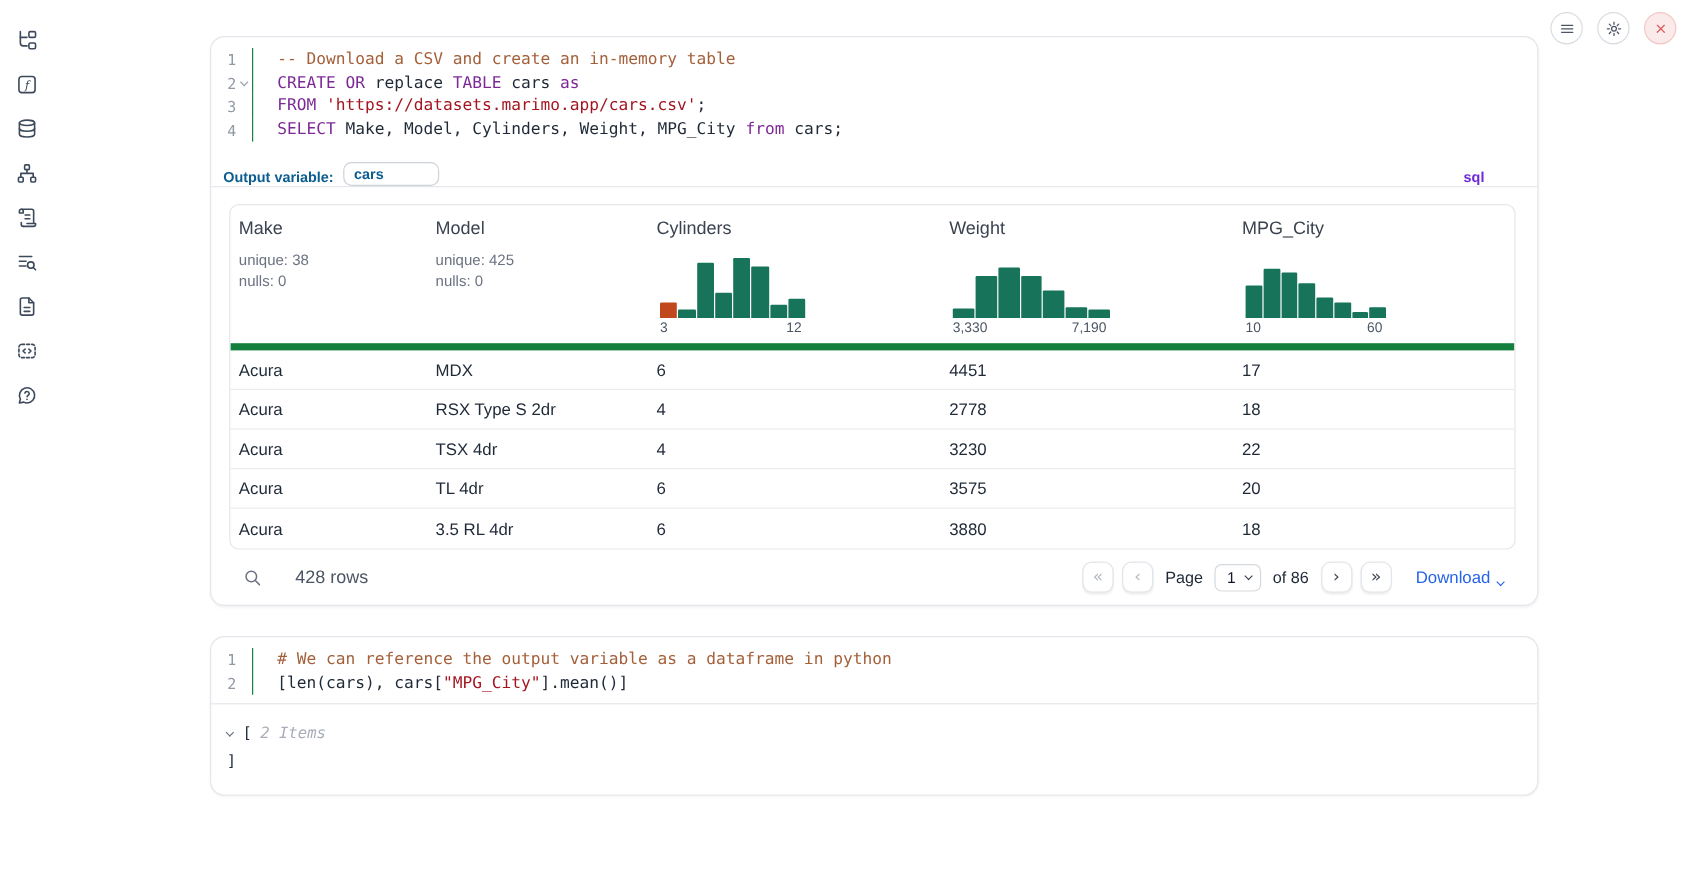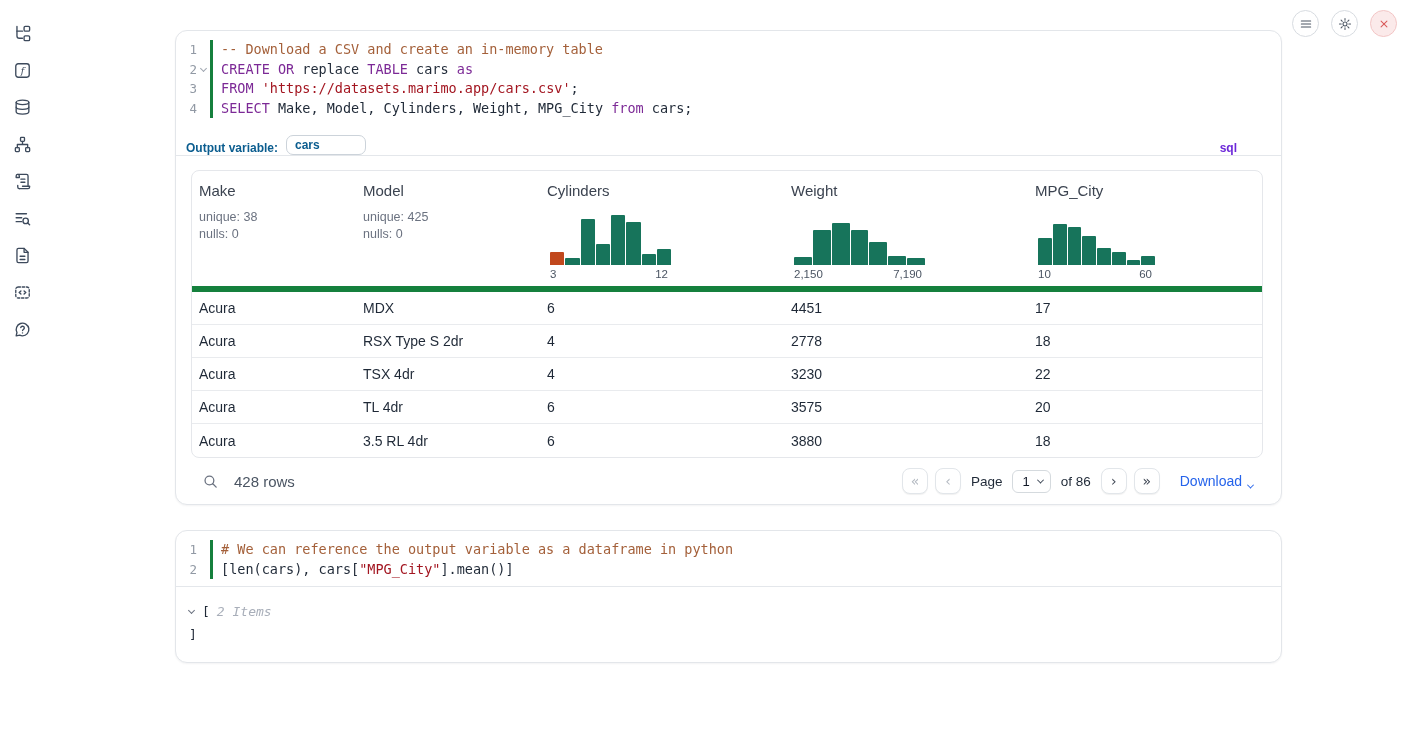--- a/index.html
+++ b/index.html
@@ -27,21 +27,21 @@
     box-shadow:0 1px 2px rgba(15,23,42,.05); }
   .cell + .cell { margin-top:25px; }
 
   
   .editor { padding:9px 0 7px; cursor:text; }
   .code-line { display:flex; font:13.5px/19.5px "DejaVu Sans Mono", monospace; color:#1f2937; }
   .gutter { width:21px; text-align:right; color:#9199a4; font-size:12.5px; flex:none; }
   .fold { width:13px; flex:none; display:flex; align-items:center; justify-content:center; }
   .fold i { display:inline-block; width:5px; height:5px; border-right:1.4px solid #a0a7b1;
     border-bottom:1.4px solid #a0a7b1; transform:rotate(45deg); margin-top:-2px; }
-  .code-content { flex:1; border-left:3px solid #15803d; padding-left:8px; white-space:pre; }
+  .code-content { flex:1; border-left:1px solid #15803d; padding-left:20px; white-space:pre; }
   .tok-comment { color:#a4603a; }
   .tok-kw { color:#7c2996; }
   .tok-str { color:#a31621; }
   .tok-plain { color:#1f2937; }
 
   
   .outvar-bar { display:flex; align-items:flex-end; height:30px; padding:0 10px; gap:8px; }
   .outvar-label { font-size:12px; font-weight:700; color:#0b5d8f; }
   .outvar-input { width:80px; height:20px; border:1px solid #ccd3da; border-radius:7px;
     font-size:12px; font-weight:700; color:#0b5d8f; padding:0 8px; outline:none;
@@ -63,21 +63,21 @@
   .hist-bar { flex:1; border-radius:1px 1px 0 0; }
   .hist-labels { display:flex; justify-content:space-between; font-size:11.5px; color:#4b5563;
     margin:3px 0 0 3px; padding-right:3px; }
   .hist-2l { width:121px; } .hist-3l { width:131px; } .hist-4l { width:117px; }
   .t-row { display:grid; grid-template-columns:164px 184px 244px 244px 1fr; height:33px;
     align-items:center; font-size:14px; color:#1f2937; border-bottom:1px solid #e9ebee; cursor:default; }
   .t-row:last-child { border-bottom:none; }
   .t-row > div { padding-left:7px; }
 
   
-  .table-footer { display:flex; align-items:center; height:46px; padding:0 0 0 8px; }
+  .table-footer { display:flex; align-items:center; height:46px; padding:0 0 0 8px;gap:12px; }
   .search-btn { width:22px; height:22px; display:flex; align-items:center; justify-content:center; cursor:pointer; }
   .search-btn svg { width:17px; height:17px; stroke:#6b7280; fill:none; stroke-width:1.8; stroke-linecap:round; }
   .rows-count { margin-left:13px; font-size:15px; color:#4b5563; }
   .pager { margin-left:auto; display:flex; align-items:center; gap:7px; }
   .pg-btn { width:26px; height:26px; border:1px solid #e2e6ea; border-radius:8px; background:#fff;
     display:flex; align-items:center; justify-content:center; font-size:14px; color:#3f4754;
     box-shadow:0 1px 1px rgba(0,0,0,.06); cursor:pointer; font-family:"DejaVu Sans", sans-serif; }
   .pg-btn.disabled { color:#b4bac2; }
   .page-label, .of-label { font-size:13.5px; color:#1f2937; margin:0 3px; }
   .page-select { height:23px; border:1px solid #d5dade; border-radius:6px; display:flex;
@@ -263,21 +263,21 @@
               <div class="hist hist-3">
                 <div class="hist-bar" style="height: 8px; background: rgb(23, 116, 91);"></div>
                 <div class="hist-bar" style="height: 35px; background: rgb(23, 116, 91);"></div>
                 <div class="hist-bar" style="height: 42px; background: rgb(23, 116, 91);"></div>
                 <div class="hist-bar" style="height: 35px; background: rgb(23, 116, 91);"></div>
                 <div class="hist-bar" style="height: 23px; background: rgb(23, 116, 91);"></div>
                 <div class="hist-bar" style="height: 9px; background: rgb(23, 116, 91);"></div>
                 <div class="hist-bar" style="height: 7px; background: rgb(23, 116, 91);"></div>
               </div>
               <div class="hist-labels hist-3l">
-                <span>2,150</span>
+                <span>3,330</span>
                 <span>7,190</span>
               </div>
             </div>
             <div class="th">
               <div class="th-name">MPG_City</div>
               <div class="hist hist-4">
                 <div class="hist-bar" style="height: 27px; background: rgb(23, 116, 91);"></div>
                 <div class="hist-bar" style="height: 41px; background: rgb(23, 116, 91);"></div>
                 <div class="hist-bar" style="height: 38px; background: rgb(23, 116, 91);"></div>
                 <div class="hist-bar" style="height: 29px; background: rgb(23, 116, 91);"></div>

